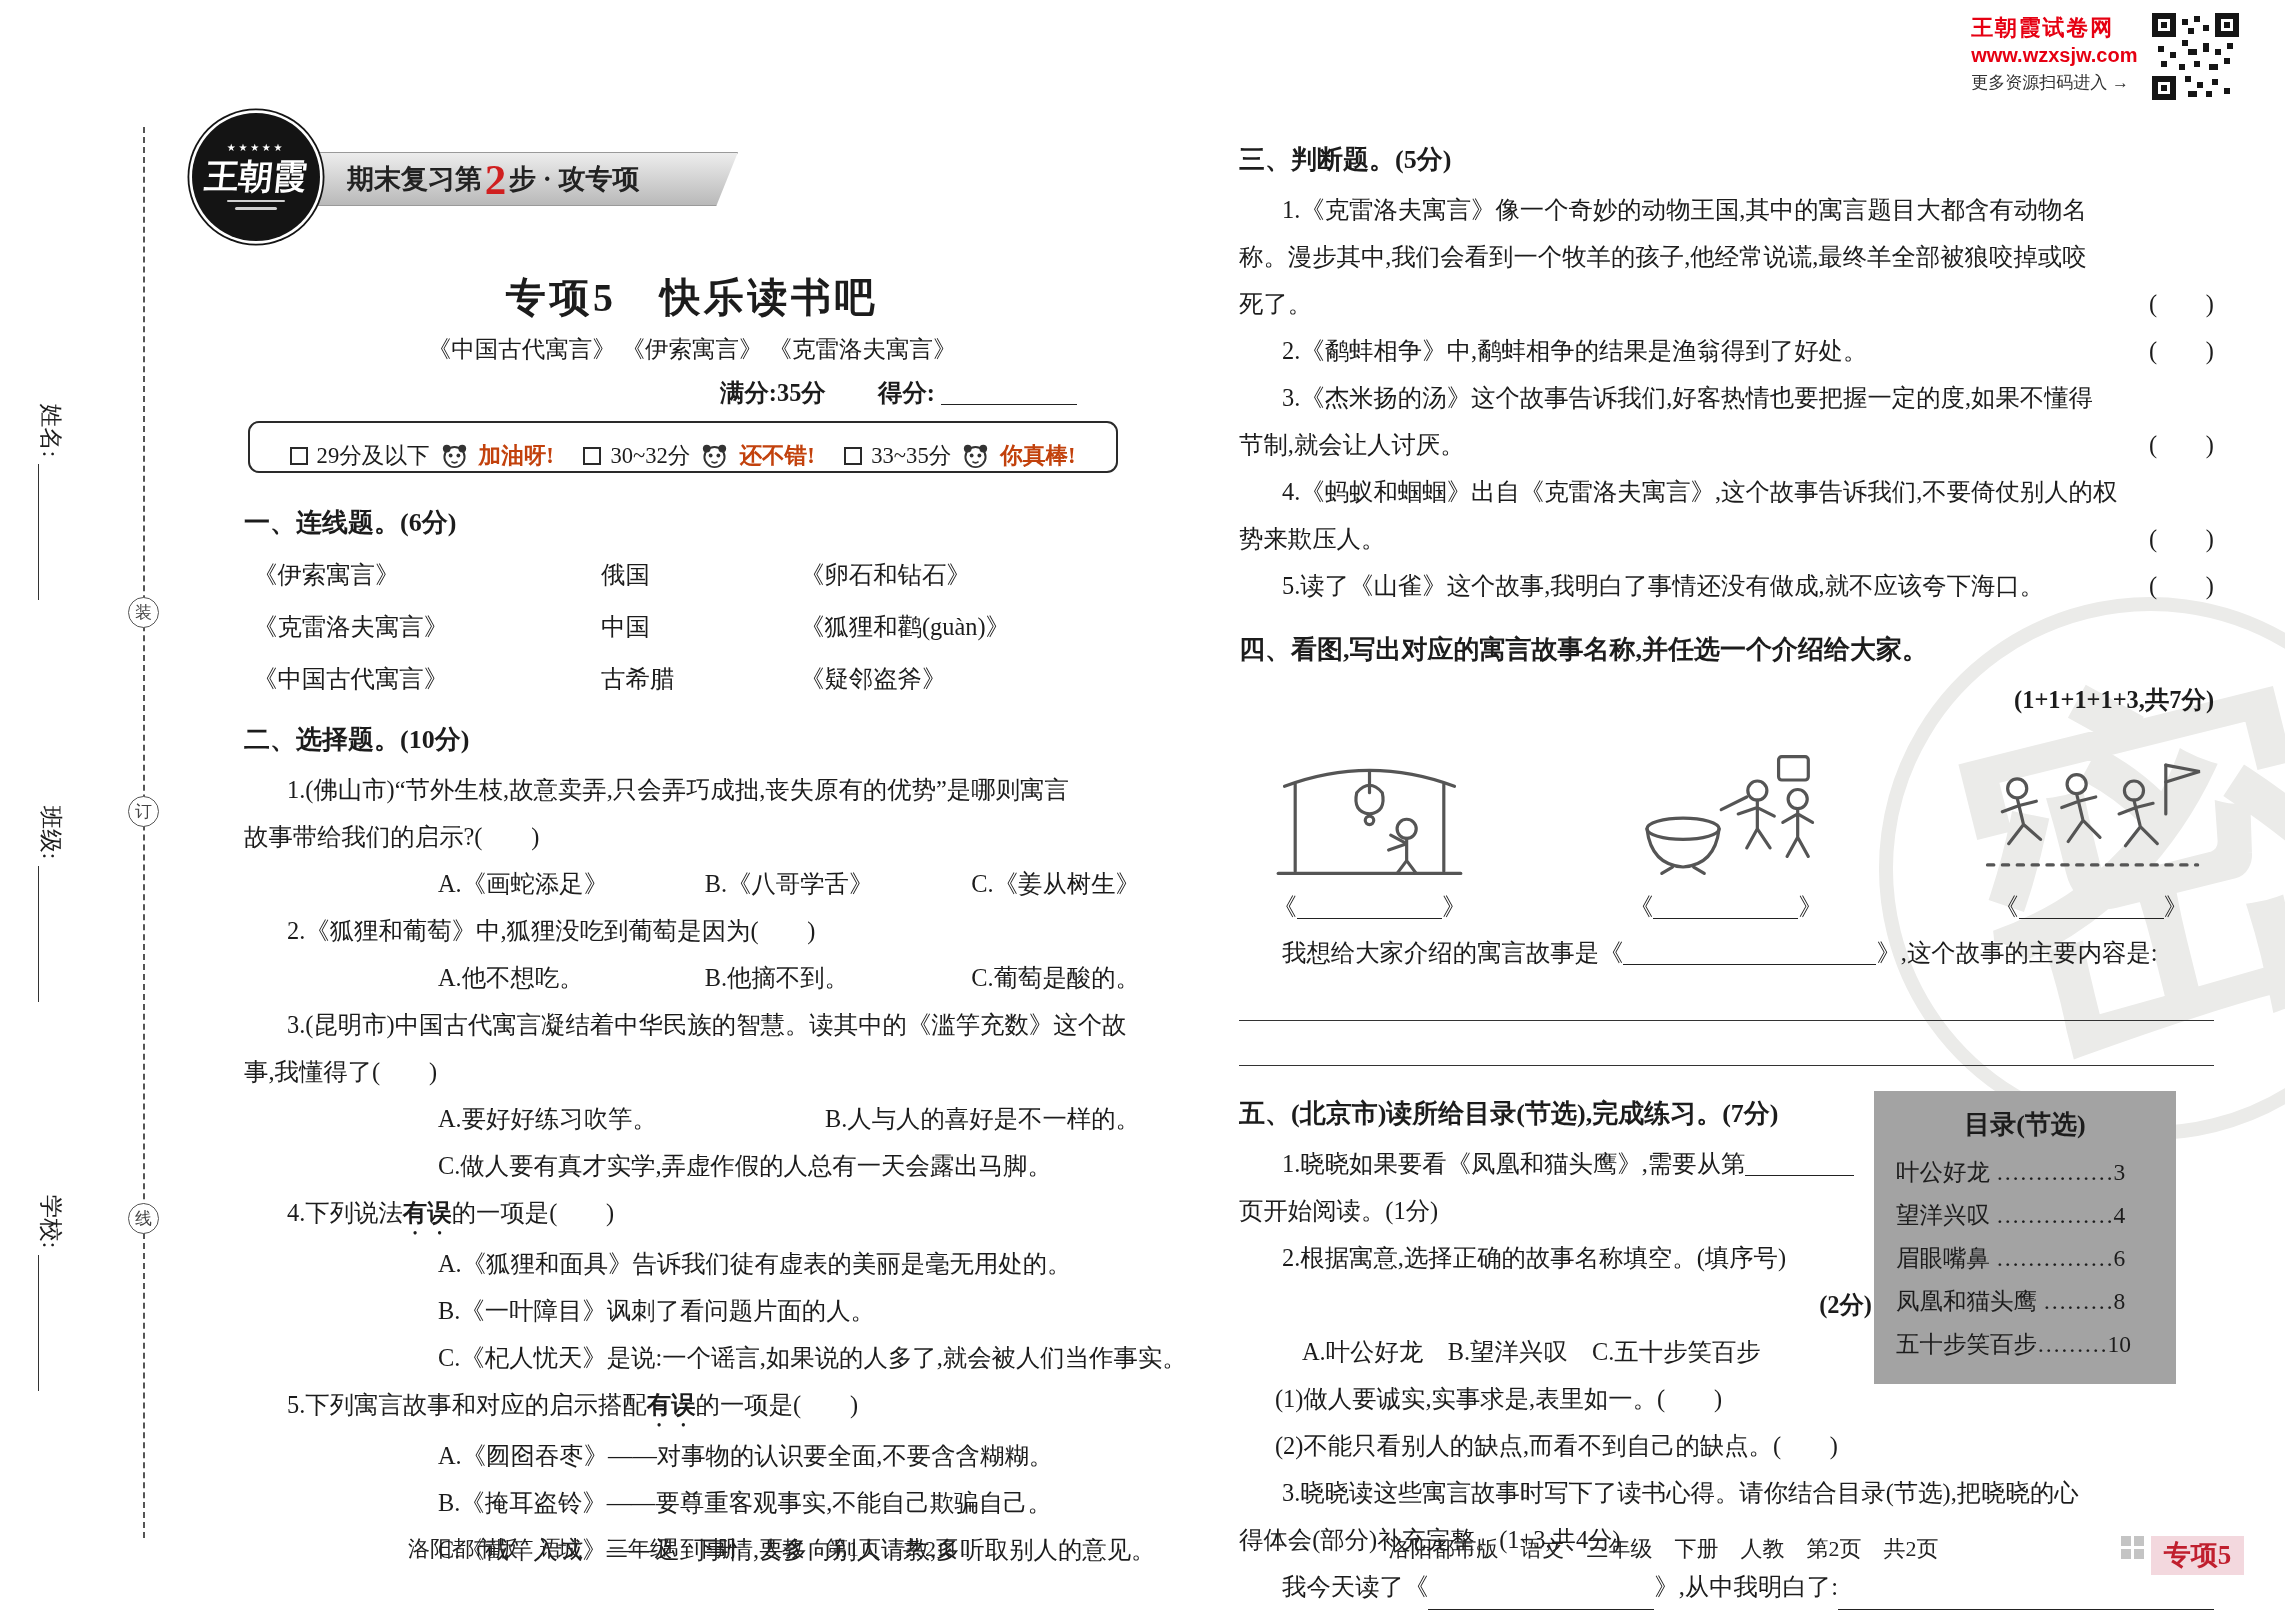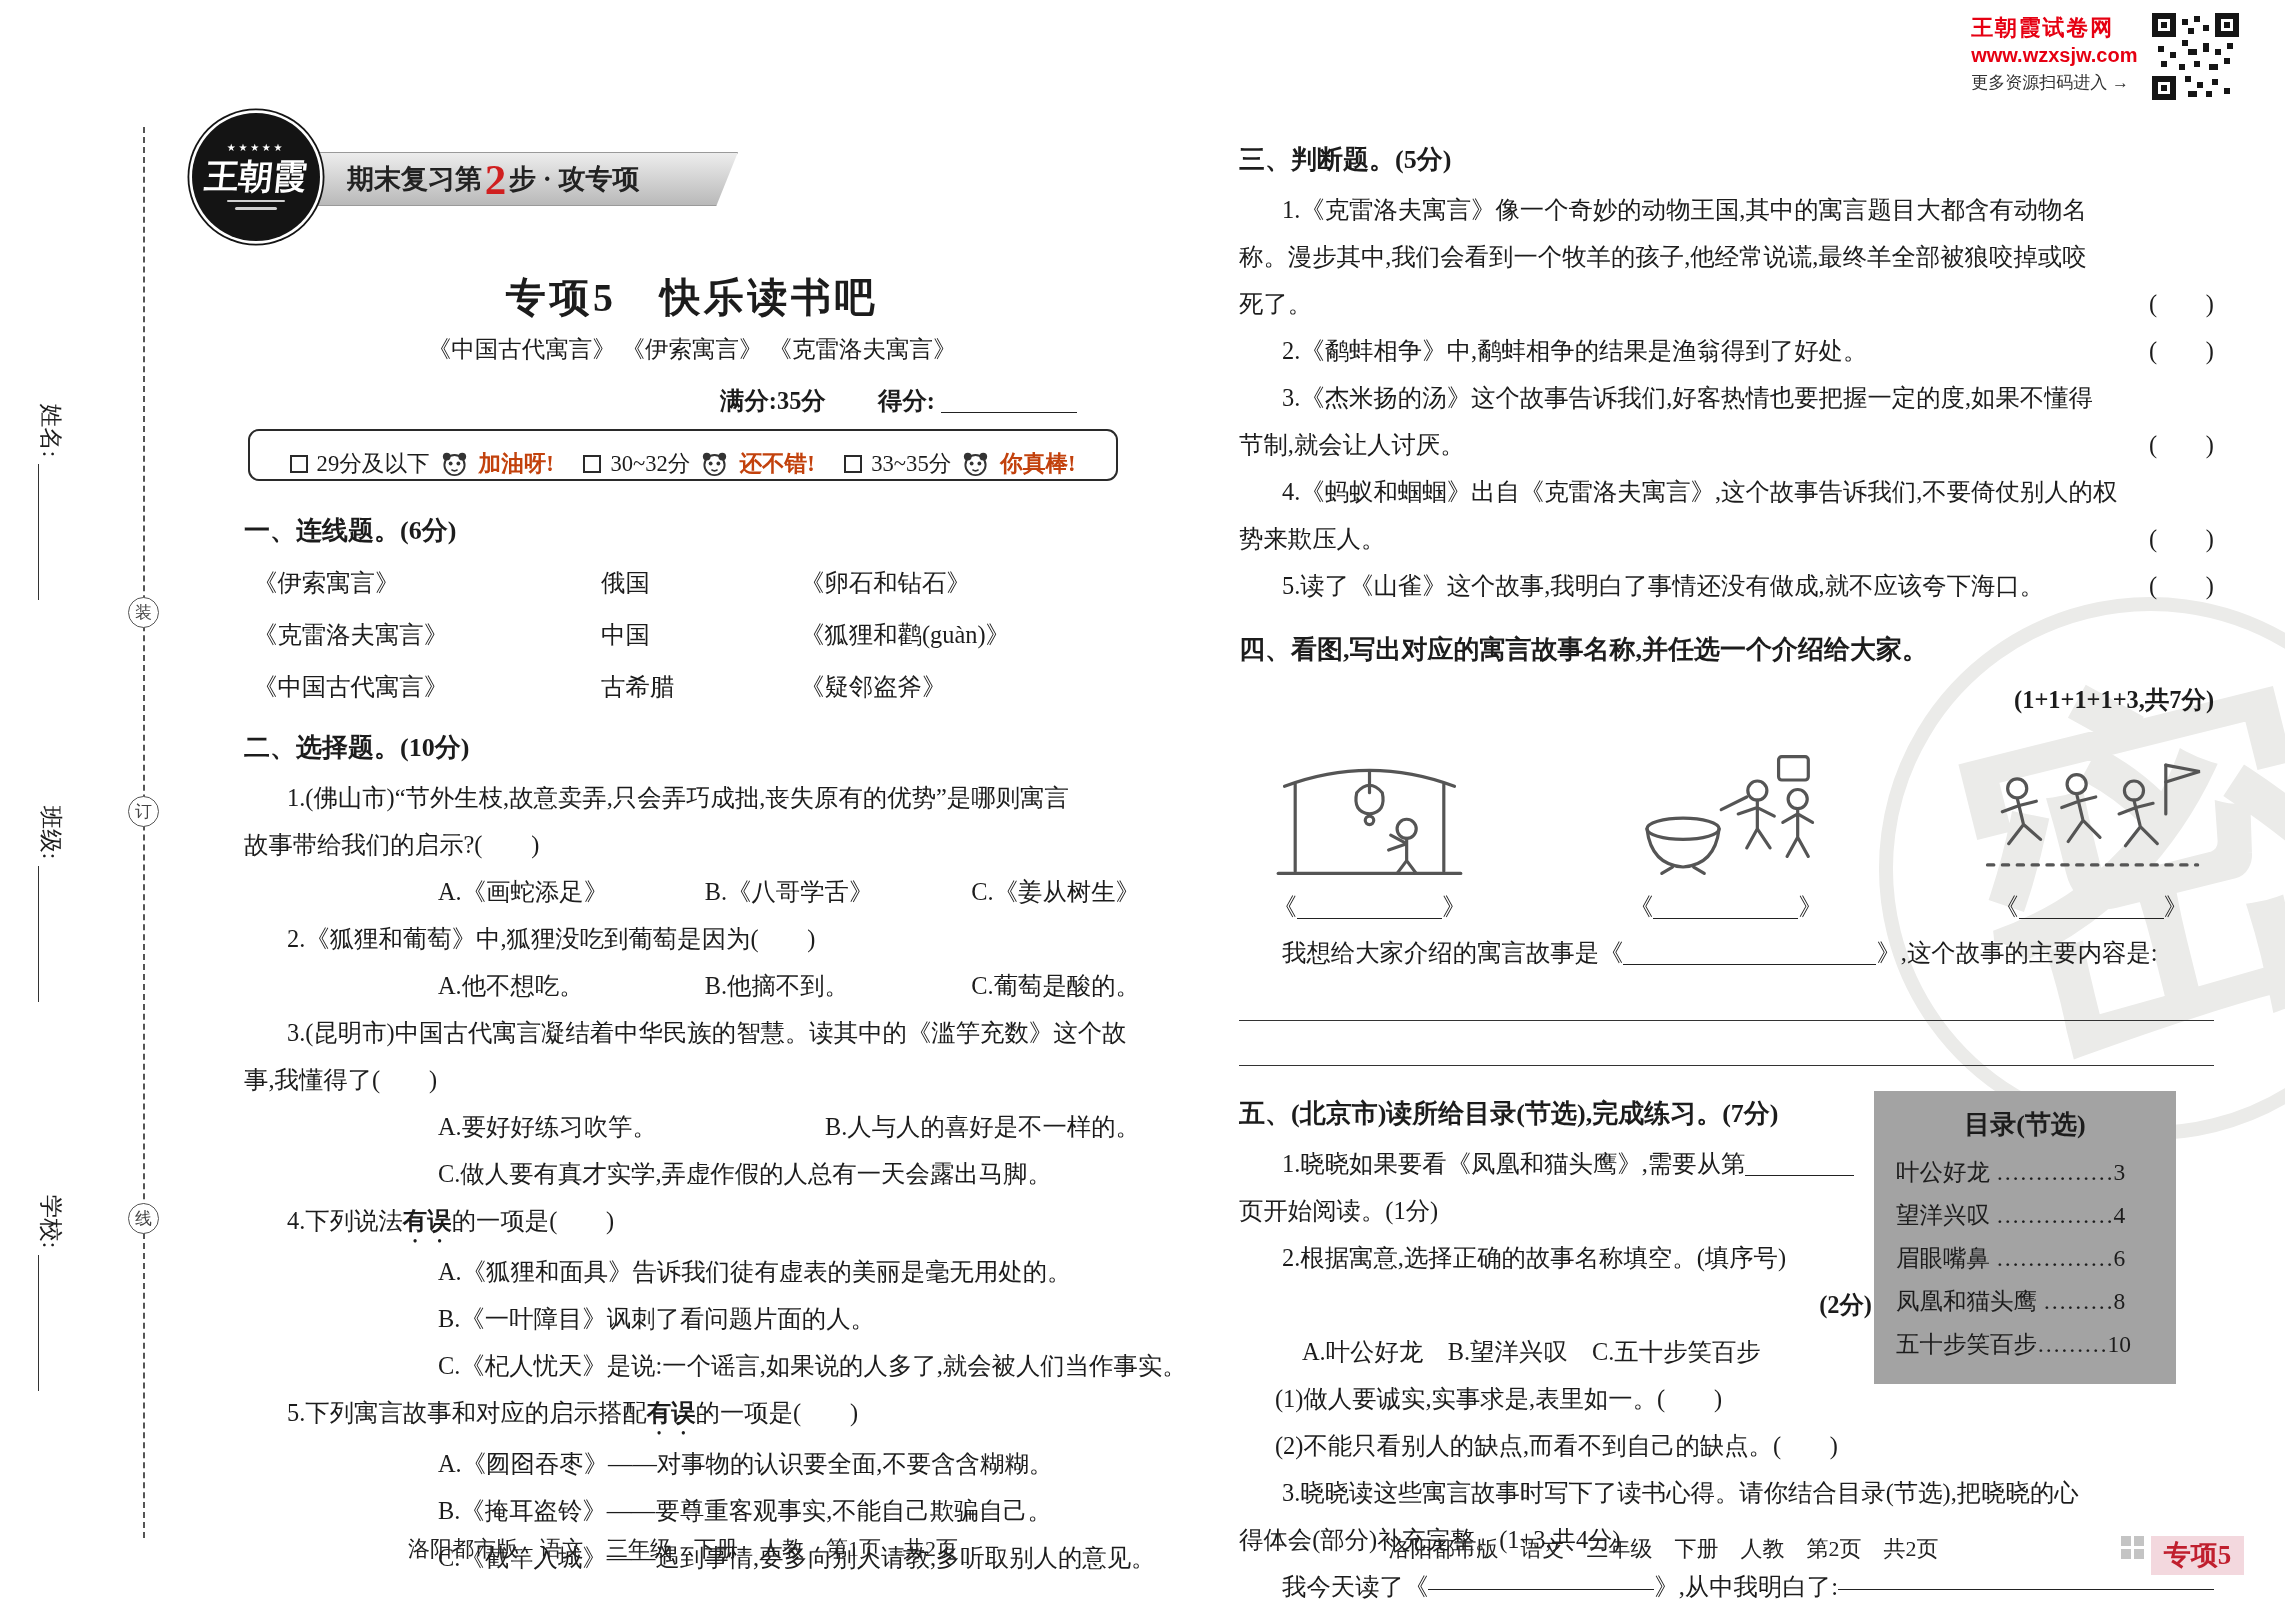--- a/index.html
+++ b/index.html
@@ -44,21 +44,21 @@
 .badge{position:absolute;left:-52px;top:-14.5px;width:128px;height:128px;border-radius:50%;background:#141414;box-shadow:0 0 0 2.7px #fff,0 0 0 4.5px #141414;display:flex;flex-direction:column;align-items:center;justify-content:center;gap:4.5px;z-index:3}
 .badge .stars{color:#fff;font-size:10px;letter-spacing:2.7px;line-height:1}
 .badge .brand{color:#fff;font-size:34px;font-weight:bold;transform:skewX(-6deg);line-height:1.1}
 .badge .bl{width:58px;height:2.7px;background:#fff;opacity:.8;border-radius:1.8px}
 .badge .bl2{width:42px}
 .banner{position:absolute;left:60px;top:25px;height:54px;width:434px;background:linear-gradient(180deg,#ededed,#b9b9b9);border:0.9px solid #9a9a9a;clip-path:polygon(0 0,100% 0,95% 100%,0 100%);display:flex;align-items:center;padding-left:42px;font-size:27px;font-weight:bold;color:#222}
 .banner .num{font-size:43px;color:#d01f1f;margin:0 2.7px;line-height:1}
 
 .title{font-size:40px;font-weight:bold;text-align:center;letter-spacing:3.6px;margin-top:11px;line-height:1.3}
 .subtitle{font-size:23.5px;text-align:center;margin-top:9px;line-height:1.4}
-.scoreline{font-size:24.4px;font-weight:bold;text-align:right;padding-right:63px;margin-top:18px;line-height:1.4}
+.scoreline{font-size:24.4px;font-weight:bold;text-align:right;padding-right:63px;margin-top:10px;line-height:1.4}
 .scorebar{margin-top:11px;margin-left:3.6px;width:870px;height:52px;border:2.7px solid #2a2a2a;border-radius:11px;display:flex;align-items:flex-end;justify-content:space-between;padding:0 40px;font-size:22.6px}
 .sb-item{display:flex;align-items:center;gap:9px}
 .cb{width:18px;height:18px;border:2.3px solid #2a2a2a;display:inline-block}
 .praise{color:#c2410c;font-weight:bold}
 
 .figrow{display:flex;justify-content:space-between;padding:7.2px 5.4px 0 22px}
 .fig{display:flex;flex-direction:column;align-items:center}
 .figbox{height:154px;display:flex;align-items:flex-end;justify-content:center}
 .figcap{font-size:24.4px;line-height:45px}
 .rule{height:45px;border-bottom:1.8px solid #333}
@@ -369,21 +369,21 @@
         <span>1.晓晓如果要看《凤凰和猫头鹰》,需要从第</span><span class="blank w120"></span>
       </div>
       <div class="l nw">页开始阅读。(1分)</div>
       <div class="l ind nw">2.根据寓意,选择正确的故事名称填空。(填序号)</div>
       <div class="l nw tar b">(2分)</div>
       <div class="l nw" style="padding-left:63px">A.叶公好龙　B.望洋兴叹　C.五十步笑百步</div>
       <div class="l nw" style="padding-left:36px">(1)做人要诚实,实事求是,表里如一。(　　)</div>
       <div class="l nw" style="padding-left:36px">(2)不能只看别人的缺点,而看不到自己的缺点。(　　)</div>
       <div class="l ind">3.晓晓读这些寓言故事时写下了读书心得。请你结合目录(节选),把晓晓的心</div>
       <div class="l">得体会(部分)补充完整。(1+3,共4分)</div>
-      <div class="l" style="display:flex;align-items:flex-start;padding-left:43px">
+      <div class="l" style="display:flex;align-items:flex-end;padding-left:43px">
         <span>我今天读了《</span>
           <span class="blank w250"></span>
           <span>》,从中我明白了:</span>
           <span class="blank" style="flex:1"></span>
       </div>
       <div class="l endline">
         <span>。</span>
       </div>
 
       <div class="catalog">

